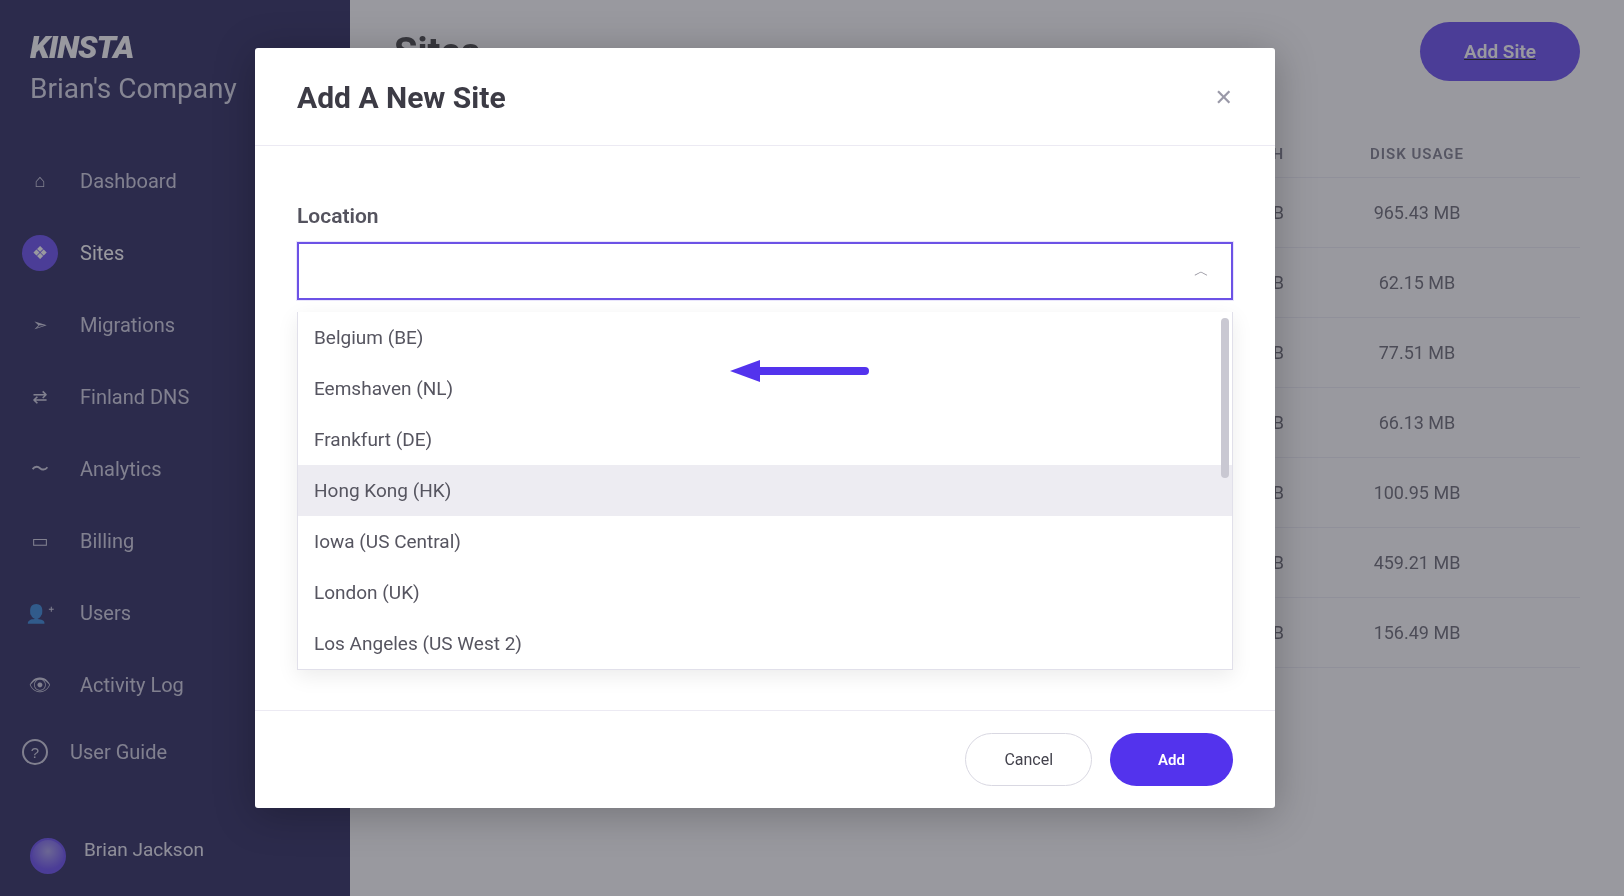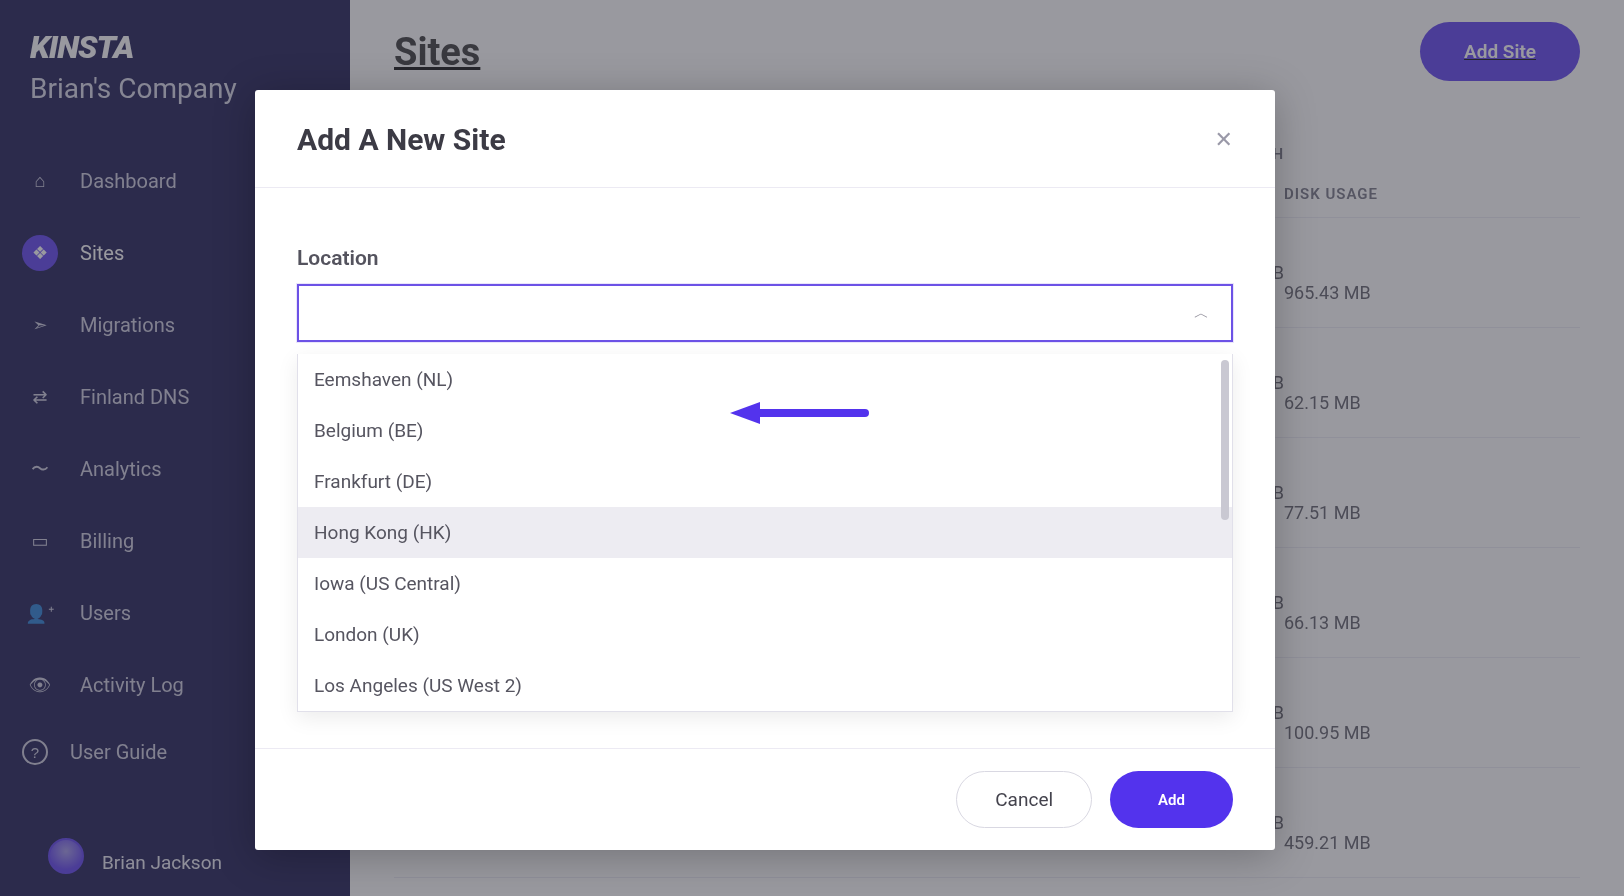--- a/index.html
+++ b/index.html
@@ -9,63 +9,63 @@
   
   .sidebar { width: 350px; background: #0e0c47; color: #fff; display: flex; flex-direction: column; padding: 28px 0 0 0; flex-shrink: 0; }
   .logo { font-size: 32px; font-weight: 900; letter-spacing: -1px; padding: 0 30px 6px 30px; font-family: Arial, sans-serif; text-transform: uppercase; }
   .logo-text { font-style: oblique; }
   .company { font-size: 28px; color: #d6d5e6; padding: 0 30px 40px 30px; }
   .nav { display: flex; flex-direction: column; gap: 0; }
   .nav-item { display: flex; align-items: center; gap: 22px; padding: 18px 30px 18px 22px; color: #c9c8dc; cursor: pointer; font-size: 20px; }
   .nav-item .icon-wrap { width: 36px; height: 36px; display: flex; align-items: center; justify-content: center; font-size: 18px; }
   .nav-item.active .icon-wrap { background: #5333ed; border-radius: 50%; color: #fff; }
   .nav-item.active { color: #fff; }
-  .sidebar-footer { margin-top: auto; display: flex; align-items: flex-end; gap: 18px; padding: 22px 30px; margin-left: 18px; }
+  .sidebar-footer { margin-top: auto; display: flex; align-items: flex-start; gap: 18px; padding: 22px 30px; }
   .avatar { width: 36px; height: 36px; border-radius: 50%; background: radial-gradient(circle at 50% 35%, #9a8fe6 0%, #5333ed 70%); border: 2px solid #5333ed; }
   .username { font-size: 19px; color: #e7e6f2; }
 
   
   .main { flex: 1; background: #ffffff; padding: 22px 44px; position: relative; }
   .main-header { display: flex; justify-content: space-between; align-items: center; margin-bottom: 50px; text-decoration: underline; }
   .page-title { font-size: 38px; font-weight: 700; color: #2a2a2a; }
   .add-site-btn { background: #5333ed; color: #fff; border: none; border-radius: 30px; padding: 18px 44px; font-size: 19px; font-weight: 600; cursor: pointer; }
   .table { width: 100%; }
   .thead { display: flex; padding: 14px 20px; font-size: 15px; letter-spacing: 1px; color: #6a6a7a; border-bottom: 1px solid #eceaf3; text-transform: uppercase; font-weight: 600; }
   .col-name { flex: 0 0 250px; }
   .col-loc { flex: 0 0 260px; }
   .col-visits { flex: 0 0 170px; text-align: right; }
   .col-band { flex: 0 0 190px; text-align: right; }
-  .col-disk { flex: 1; text-align: left; padding-right: 10px; margin-top: 40px; }
+  .col-disk { flex: 1; text-align: center; padding-right: 10px; }
   .trow { display: flex; align-items: center; padding: 24px 20px; border-bottom: 1px solid #eceaf3; font-size: 18px; }
   .trow .col-name { color: #5333ed; display: flex; align-items: center; gap: 12px; }
   .trow .col-loc { color: #565560; }
   .trow .col-visits, .trow .col-band, .trow .col-disk { color: #565560; }
   .row-ico { width:16px; height:16px; border:1.5px solid #8b8b9b; display:inline-block; position:relative; }
   .row-ico::after { content:"↗"; position:absolute; top:-4px; right:-3px; font-size:10px; color:#8b8b9b; }
 
   
   .overlay { position: absolute; inset: 0; background: rgba(70,70,80,0.55); }
 
   
-  .modal { position: absolute; left: 255px; top: 48px; width: 1020px; height: 760px; background: #fff; border-radius: 3px; box-shadow: 0 6px 40px rgba(0,0,0,0.25); display: flex; flex-direction: column; margin-top: 42px; }
+  .modal { position: absolute; left: 255px; top: 48px; width: 1020px; height: 760px; background: #fff; border-radius: 3px; box-shadow: 0 6px 40px rgba(0,0,0,0.25); display: flex; flex-direction: column; }
   .modal-header { display: flex; justify-content: space-between; align-items: center; padding: 32px 42px 30px 42px; border-bottom: 1px solid #eceaf3; }
   .modal-title { font-size: 30px; font-weight: 700; color: #3c3b45; }
   .close-x { font-size: 22px; color: #9a99a8; cursor: pointer; font-weight: 300; }
   .modal-body { flex: 1; padding: 58px 42px 0 42px; position: relative; overflow:visible; }
   .field-label { font-size: 21px; color: #54535e; font-weight: 600; margin-bottom: 14px; display: block; }
   .select-box { width: 100%; height: 58px; border: 2px solid #6c52e6; background: #fff; display:flex; align-items:center; justify-content:flex-end; padding: 0 22px; cursor: pointer; box-shadow: 0 0 0 1px rgba(108,82,230,0.15); }
   .chev-up { color:#96949f; font-size:15px; }
   .dropdown { position:absolute; left:42px; right:42px; top: 166px; background:#fff; border:1px solid #e1e0ea; border-top:none; max-height: 390px; overflow:hidden; box-shadow: 0 6px 20px rgba(0,0,0,0.08); }
   .dd-inner { position:relative; }
   .dd-item { padding: 14px 16px; font-size: 19px; color: #565560; cursor:pointer; }
   .dd-item.hover { background: #edecf2; }
   .dd-scrollbar { position:absolute; right:3px; top:6px; width:8px; height: 160px; background:#c9c8d2; border-radius:4px; }
   .annotation-arrow { position:absolute; top: 212px; left: 475px; pointer-events:none; }
   .modal-footer { border-top:1px solid #eceaf3; padding: 22px 42px; display:flex; justify-content:flex-end; gap:18px; }
-  .btn-cancel { background:#fff; border:1px solid #d9d8e2; color:#44434d; border-radius:30px; padding:16px 38px; font-size:19px; cursor:pointer; }
+  .btn-cancel { background:#fff; border:1px solid #d9d8e2; color:#44434d; border-radius:30px; padding:16px 38px; font-size:16px; cursor:pointer; }
   .btn-add { background:#5333ed; border:none; color:#fff; border-radius:30px; padding:16px 48px; font-size:15px; font-weight:600; cursor:pointer; }
 
   
   .gl { font-family: Arial, sans-serif; }
 </style>
 </head>
 <body>
 
 <div class="app">
 
@@ -215,22 +215,22 @@
       <div class="close-x">✕</div>
     </div>
     <div class="modal-body">
       <label class="field-label">Location</label>
       <div class="select-box">
         <span class="chev-up">︿</span>
       </div>
       <div class="dropdown">
         <div class="dd-inner" id="dd-inner">
           <div class="dd-scrollbar"></div>
-        <div class="dd-item">Eemshaven (NL)</div>
-            <div class="dd-item">Belgium (BE)</div>
+        <div class="dd-item">Belgium (BE)</div>
+            <div class="dd-item">Eemshaven (NL)</div>
             <div class="dd-item">Frankfurt (DE)</div>
             <div class="dd-item hover">Hong Kong (HK)</div>
             <div class="dd-item">Iowa (US Central)</div>
             <div class="dd-item">London (UK)</div>
             <div class="dd-item">Los Angeles (US West 2)</div>
           </div>
       </div>
 
       <svg class="annotation-arrow" width="140" height="26">
         <defs></defs>

